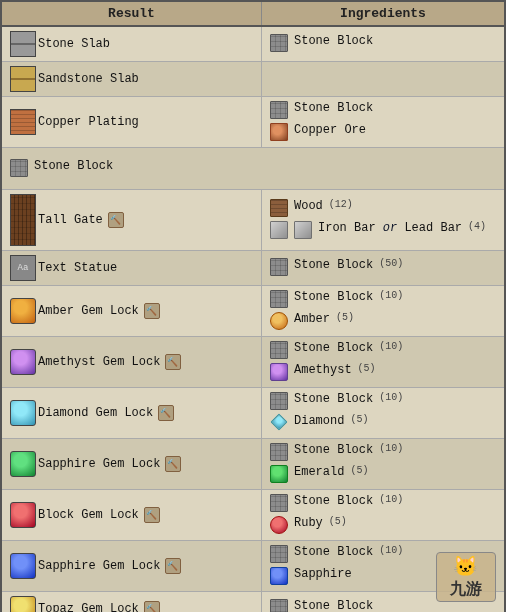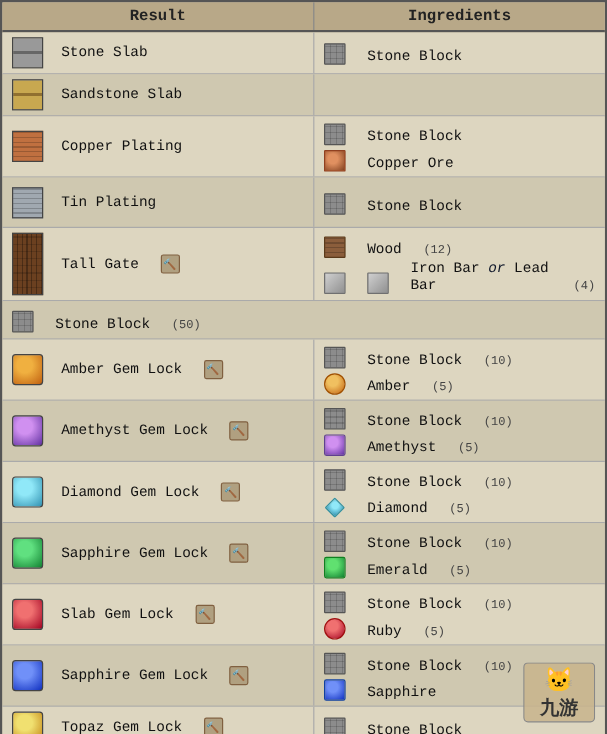--- a/index.html
+++ b/index.html
@@ -46,34 +46,34 @@
     }
     .table-row:nth-child(even) {
       background: #cfc8b0;
     }
     .result-col {
       flex: 0 0 260px;
       display: flex;
       align-items: center;
       padding: 4px 8px;
       border-right: 1px solid #aaa;
-      gap: 15px;
+      gap: 2px;
     }
     .ingredients-col {
       flex: 1;
       display: flex;
       flex-direction: column;
       justify-content: center;
       padding: 4px 8px;
       gap: 2px;
     }
     .ingredient-row {
       display: flex;
-      align-items: flex-end;
-      gap: 18px;
+      align-items: flex-start;
+      gap: 6px;
       min-height: 20px;
     }
     .item-name {
       color: #111;
       font-size: 12px;
     }
     .item-count {
       color: #444;
       font-size: 10px;
     }
@@ -143,24 +143,20 @@
             <div style="width: 18px; height: 18px; flex-shrink: 0; display: inline-block; border: 1px solid rgb(85, 85, 85); border-radius: 1px; background: repeating-linear-gradient(0deg, transparent, transparent 4px, rgba(0, 0, 0, 0.15) 4px, rgba(0, 0, 0, 0.15) 5px), repeating-linear-gradient(90deg, transparent, transparent 4px, rgba(0, 0, 0, 0.15) 4px, rgba(0, 0, 0, 0.15) 5px) rgb(140, 140, 140);"></div>
             <span class="item-name">Stone Block</span>
           </div>
           <div class="ingredient-row">
             <div style="width: 18px; height: 18px; flex-shrink: 0; display: inline-block; border: 1px solid rgb(144, 64, 32); border-radius: 1px; background: radial-gradient(circle at 40% 40%, rgb(224, 144, 96) 30%, rgb(128, 64, 32) 100%) rgb(200, 112, 64);"></div>
             <span class="item-name">Copper Ore</span>
           </div>
         </div>
       </div>
       <div class="table-row" style="min-height: 42px; background: rgb(207, 200, 176);">
-        <div class="result-col">
-          <div style="width: 26px; height: 26px; flex-shrink: 0; border: 1px solid rgb(68, 68, 68); background: repeating-linear-gradient(0deg, transparent, transparent 3px, rgba(0, 0, 0, 0.2) 3px, rgba(0, 0, 0, 0.2) 4px) rgb(160, 168, 176);"></div>
-          <span class="item-name">Tin Plating</span>
-        </div>
         <div class="ingredients-col">
           <div class="ingredient-row">
             <div style="width: 18px; height: 18px; flex-shrink: 0; display: inline-block; border: 1px solid rgb(85, 85, 85); border-radius: 1px; background: repeating-linear-gradient(0deg, transparent, transparent 4px, rgba(0, 0, 0, 0.15) 4px, rgba(0, 0, 0, 0.15) 5px), repeating-linear-gradient(90deg, transparent, transparent 4px, rgba(0, 0, 0, 0.15) 4px, rgba(0, 0, 0, 0.15) 5px) rgb(140, 140, 140);"></div>
             <span class="item-name">Stone Block</span>
           </div>
         </div>
       </div>
       <div class="table-row" style="min-height: 58px; background: rgb(221, 214, 192);">
         <div class="result-col">
           <div style="width: 26px; height: 52px; flex-shrink: 0; border: 1px solid rgb(68, 68, 68); background: repeating-linear-gradient(90deg, transparent, transparent 3px, rgba(0, 0, 0, 0.3) 3px, rgba(0, 0, 0, 0.3) 4px), repeating-linear-gradient(0deg, transparent, transparent 5px, rgba(0, 0, 0, 0.15) 5px, rgba(0, 0, 0, 0.15) 6px) rgb(107, 64, 32);"></div>
@@ -175,20 +171,26 @@
           </div>
           <div class="ingredient-row">
             <div style="width: 18px; height: 18px; flex-shrink: 0; display: inline-block; border: 1px solid rgb(112, 112, 112); border-radius: 1px; background: linear-gradient(135deg, rgb(208, 208, 208) 0%, rgb(144, 144, 144) 100%) rgb(176, 176, 176);"></div>
             <div style="width: 18px; height: 18px; flex-shrink: 0; display: inline-block; border: 1px solid rgb(112, 112, 112); border-radius: 1px; background: linear-gradient(135deg, rgb(208, 208, 208) 0%, rgb(144, 144, 144) 100%) rgb(176, 176, 176);"></div>
             <span class="item-name">Iron Bar <em style="color:#0f172a">or</em> Lead Bar</span>
             <span class="item-count">(4)</span>
           </div>
         </div>
       </div>
       <div class="table-row" style="background: rgb(207, 200, 176);">
+        <div class="result-col">
+          <div style="width: 26px; height: 26px; flex-shrink: 0; border: 1px solid rgb(68, 68, 68); background: rgb(136, 136, 136); display: flex; align-items: center; justify-content: center;">
+            <span style="font-size:9px;color:#ddd;">Aa</span>
+          </div>
+          <span class="item-name">Text Statue</span>
+        </div>
         <div class="ingredients-col">
           <div class="ingredient-row">
             <div style="width: 18px; height: 18px; flex-shrink: 0; display: inline-block; border: 1px solid rgb(85, 85, 85); border-radius: 1px; background: repeating-linear-gradient(0deg, transparent, transparent 4px, rgba(0, 0, 0, 0.15) 4px, rgba(0, 0, 0, 0.15) 5px), repeating-linear-gradient(90deg, transparent, transparent 4px, rgba(0, 0, 0, 0.15) 4px, rgba(0, 0, 0, 0.15) 5px) rgb(140, 140, 140);"></div>
             <span class="item-name">Stone Block</span>
             <span class="item-count"> (50)</span>
           </div>
         </div>
       </div>
       <div class="table-row" style="min-height: 42px; background: rgb(221, 214, 192);">
         <div class="result-col">
@@ -262,21 +264,21 @@
           <div class="ingredient-row">
             <div style="width: 18px; height: 18px; flex-shrink: 0; display: inline-block; border: 1px solid rgb(16, 128, 32); border-radius: 2px; background: radial-gradient(circle at 40% 35%, rgb(96, 224, 112) 30%, rgb(16, 128, 48) 100%);"></div>
             <span class="item-name">Emerald</span>
             <span class="item-count"> (5)</span>
           </div>
         </div>
       </div>
       <div class="table-row" style="min-height: 42px; background: rgb(221, 214, 192);">
         <div class="result-col">
           <div style="width: 26px; height: 26px; flex-shrink: 0; border: 1px solid rgb(68, 68, 68); background: radial-gradient(circle at 40% 35%, rgb(240, 112, 112) 30%, rgb(160, 0, 32) 100%); border-radius: 3px;"></div>
-          <span class="item-name">Slab Gem Lock</span>
+          <span class="item-name">Block Gem Lock</span>
           <span style="display: inline-flex; align-items: center; justify-content: center; width: 16px; height: 16px; background: rgb(176, 160, 128); border: 1px solid rgb(128, 96, 64); border-radius: 2px; font-size: 9px; color: rgb(51, 51, 51); margin-left: 3px;">🔨</span>
         </div>
         <div class="ingredients-col">
           <div class="ingredient-row">
             <div style="width: 18px; height: 18px; flex-shrink: 0; display: inline-block; border: 1px solid rgb(85, 85, 85); border-radius: 1px; background: repeating-linear-gradient(0deg, transparent, transparent 4px, rgba(0, 0, 0, 0.15) 4px, rgba(0, 0, 0, 0.15) 5px), repeating-linear-gradient(90deg, transparent, transparent 4px, rgba(0, 0, 0, 0.15) 4px, rgba(0, 0, 0, 0.15) 5px) rgb(140, 140, 140);"></div>
             <span class="item-name">Stone Block</span>
             <span class="item-count"> (10)</span>
           </div>
           <div class="ingredient-row">
             <div style="width: 18px; height: 18px; flex-shrink: 0; display: inline-block; border: 1px solid rgb(160, 16, 16); border-radius: 50%; background: radial-gradient(circle at 40% 35%, rgb(240, 112, 112) 30%, rgb(160, 0, 32) 100%);"></div>

